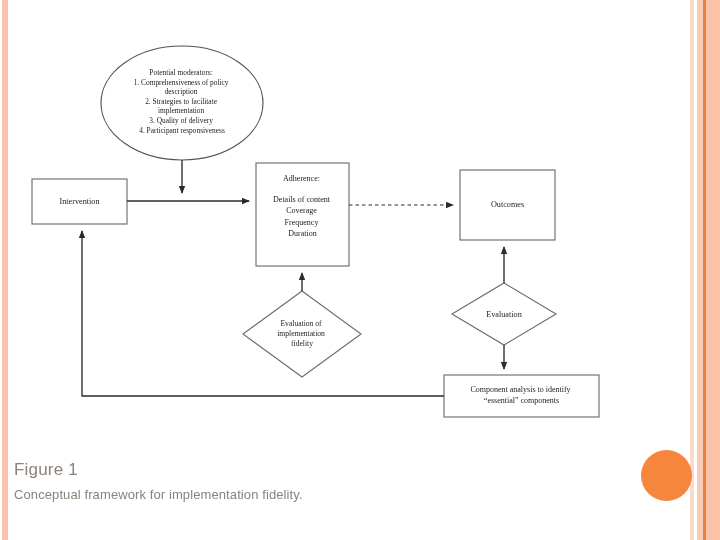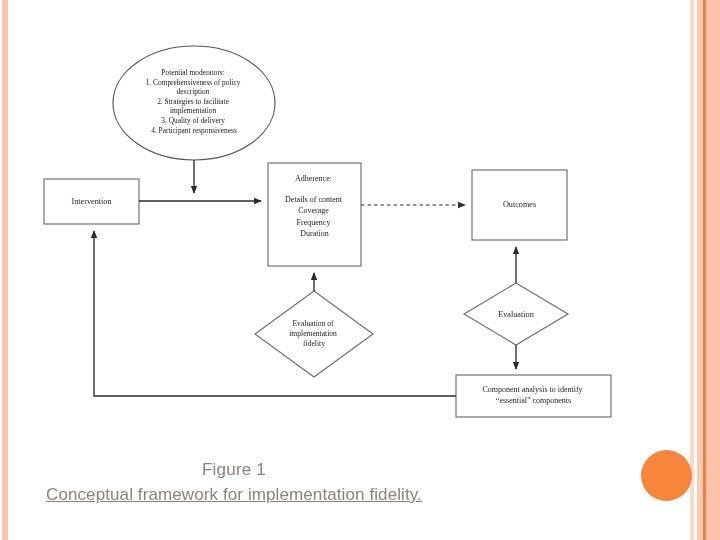--- a/index.html
+++ b/index.html
@@ -37,21 +37,21 @@
     top: 450px;
     width: 51px;
     height: 51px;
     border-radius: 50%;
     background: #f5863b;
   }
 
   
   #diagram {
     position: absolute;
-    left: 16px;
+    left: 4px;
     top: 0;
     width: 600px;
     height: 440px;
   }
   #diagram svg { display: block; }
 
   .node-text {
     font-family: "Liberation Serif", serif;
     fill: #1c1c1c;
     text-anchor: middle;
@@ -71,34 +71,32 @@
     letter-spacing: -0.2px;
   }
 
   
   #caption {
     position: absolute;
     left: 14px;
     top: 458px;
     width: 440px;
     color: #8c8279;
-    text-align: center;
   }
   #caption .cap-title {
     font-family: "Liberation Sans", sans-serif;
     font-size: 17px;
     line-height: 24px;
     letter-spacing: 0.2px;
   }
   #caption .cap-sub {
     font-family: "Liberation Sans", sans-serif;
-    font-size: 17px;
+    font-size: 13px;
     line-height: 25px;
     letter-spacing: 0.1px;
-    text-decoration: underline;
   }
 </style>
 </head>
 <body>
 
 <div id="page">
 
   <div class="stripe stripe-left"></div>
   <div class="stripe stripe-r1"></div>
   <div class="stripe stripe-r2"></div>

